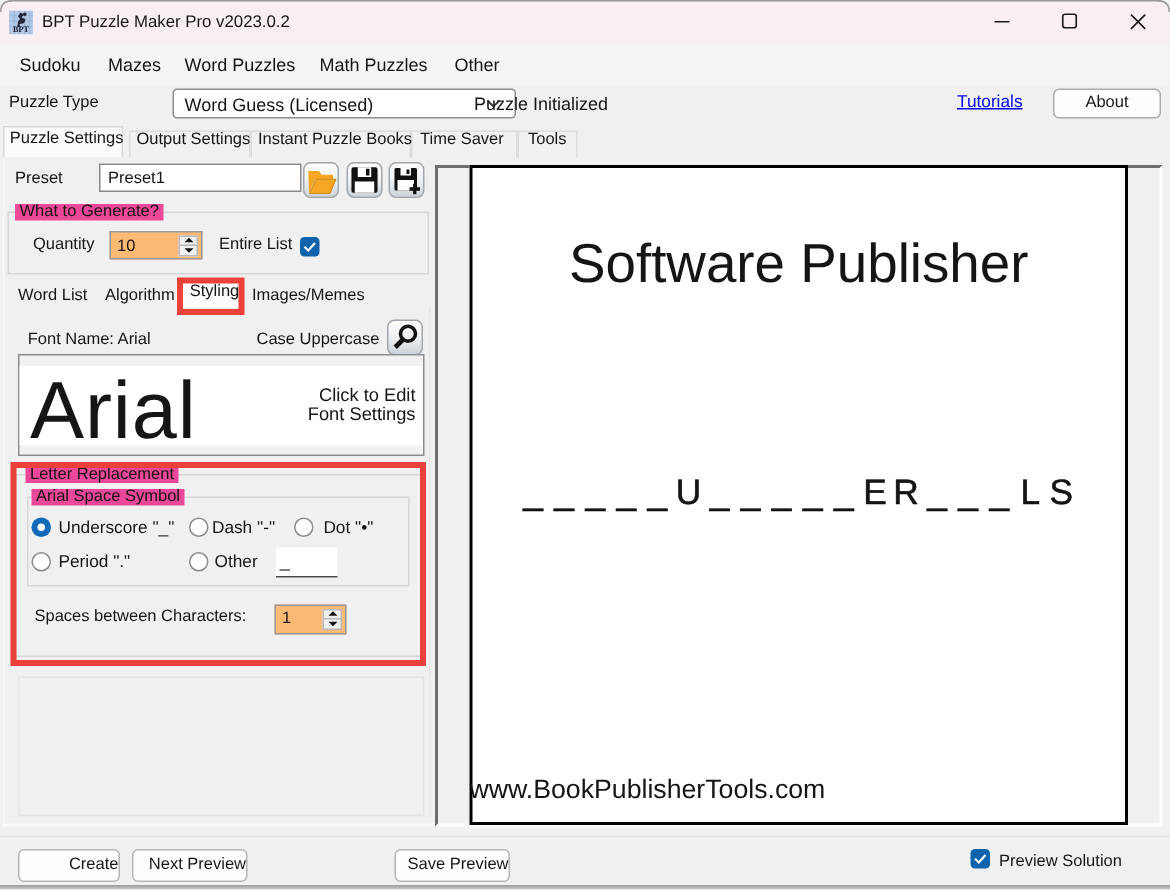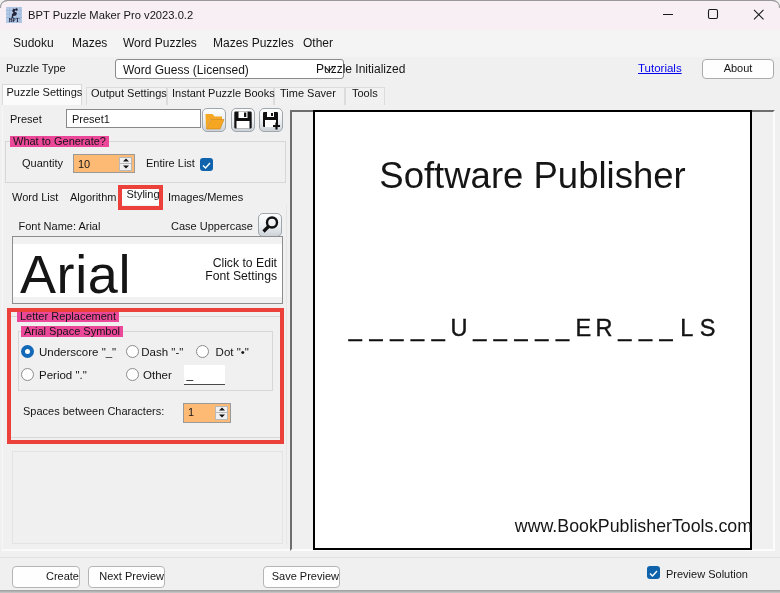--- a/index.html
+++ b/index.html
@@ -69,21 +69,21 @@
 <svg class="abs" style="left:658px;top:0" width="110" height="29" viewBox="0 0 110 29">
  <path d="M5 14.5h10" stroke="#1a1a1a" stroke-width="1"></path>
  <rect x="50.5" y="9.5" width="9" height="9" fill="none" stroke="#1a1a1a" stroke-width="1.1" rx="1.5"></rect>
  <path d="M96 9.8l9.5 9.5M105.5 9.8l-9.5 9.5" stroke="#1a1a1a" stroke-width="1.1"></path>
 </svg>
 
 <div class="abs" id="menubar"></div>
 <div class="menuitem" style="left:13px">Sudoku</div>
 <div class="menuitem" style="left:72px">Mazes</div>
 <div class="menuitem" style="left:123px">Word Puzzles</div>
-<div class="menuitem" style="left:213px">Mazes Puzzles</div>
+<div class="menuitem" style="left:213px">Math Puzzles</div>
 <div class="menuitem" style="left:303px">Other</div>
 
 <div class="abs" id="typerow"></div>
 <div class="lbl" style="left:6px;top:63px">Puzzle Type</div>
 <div id="combo">
     <span class="lbl" style="left:7px;top:4px;font-size:12px">Word Guess (Licensed)</span>
  <svg style="position:absolute;right:9px;top:6px" width="10" height="7" viewBox="0 0 10 7">
       <path d="M1 1l4 4 4-4" stroke="#333" stroke-width="1.2" fill="none"></path>
     </svg>
 </div>
@@ -226,21 +226,21 @@
     <span class="pc">_</span>
     <span class="pc">_</span>
     <span class="pc">E</span>
     <span class="pc">R</span>
     <span class="pc">_</span>
     <span class="pc">_</span>
     <span class="pc">_</span>
     <span class="pc">L</span>
     <span class="pc">S</span>
 </div>
-<div class="abs" style="left:313px;top:518px;width:439px;text-align:right;font-size:17.8px;line-height:1;white-space:nowrap">www.BookPublisherTools.com</div>
+<div class="abs" style="left:313px;top:518px;width:439px;text-align:left;font-size:17.8px;line-height:1;white-space:nowrap">www.BookPublisherTools.com</div>
 
 <div class="abs" id="bottombar"></div>
 <div class="bbtn" style="left:12px;width:68px">Create</div>
 <div class="bbtn" style="left:87.5px;width:77.5px">Next Preview</div>
 <div class="bbtn" style="left:262.5px;width:77.5px">Save Preview</div>
 <div class="chk" style="left:647px;top:566px"><svg width="13" height="13" viewBox="0 0 13 13">
       <path d="M3 6.5l2.5 2.5 4.5-5" stroke="#fff" stroke-width="1.4" fill="none"></path>
     </svg></div>
 <div class="lbl" style="left:666px;top:569px">Preview Solution</div>
 <div class="abs" id="bottomedge"></div>

